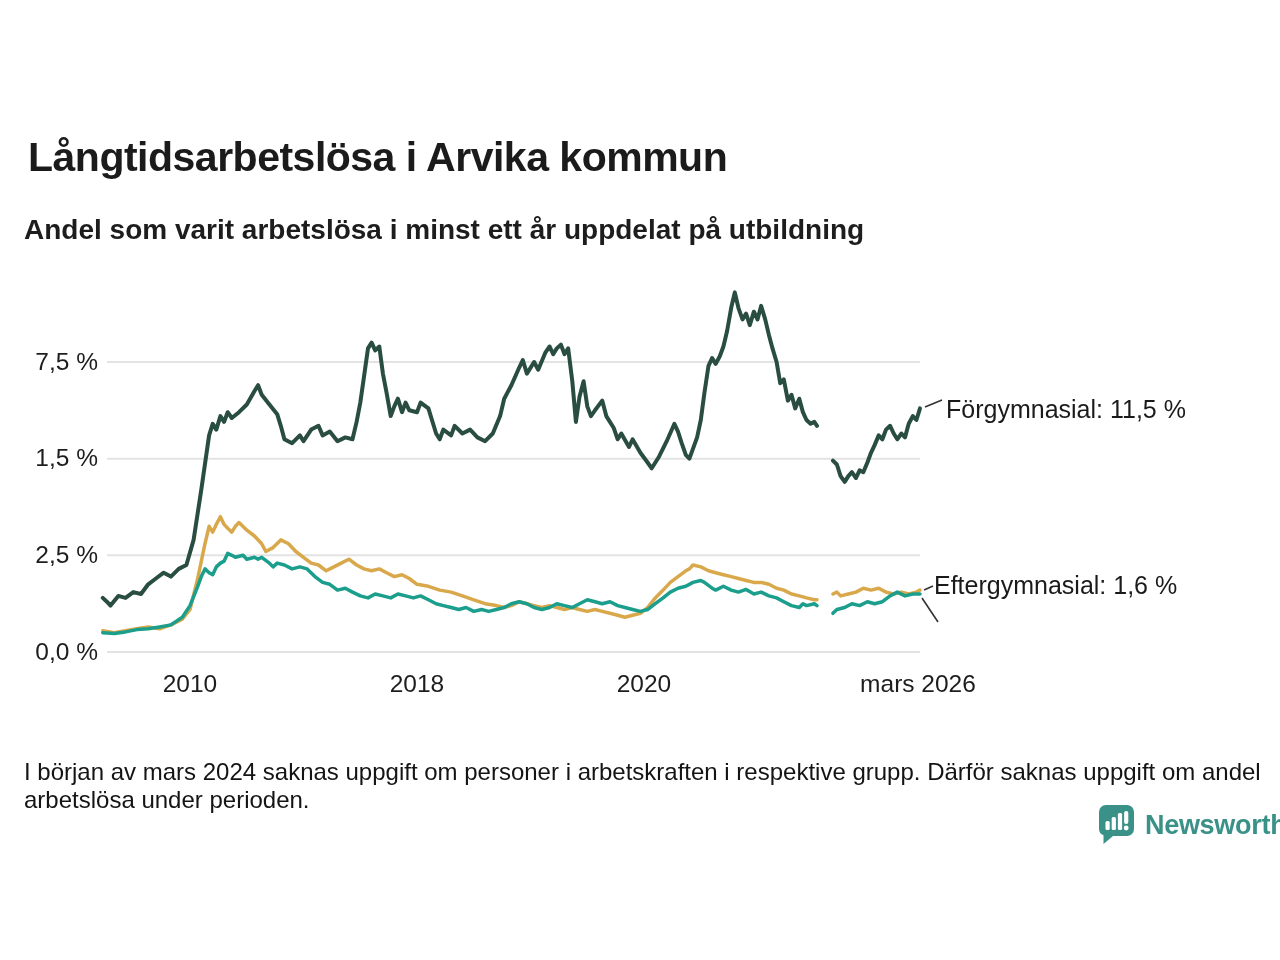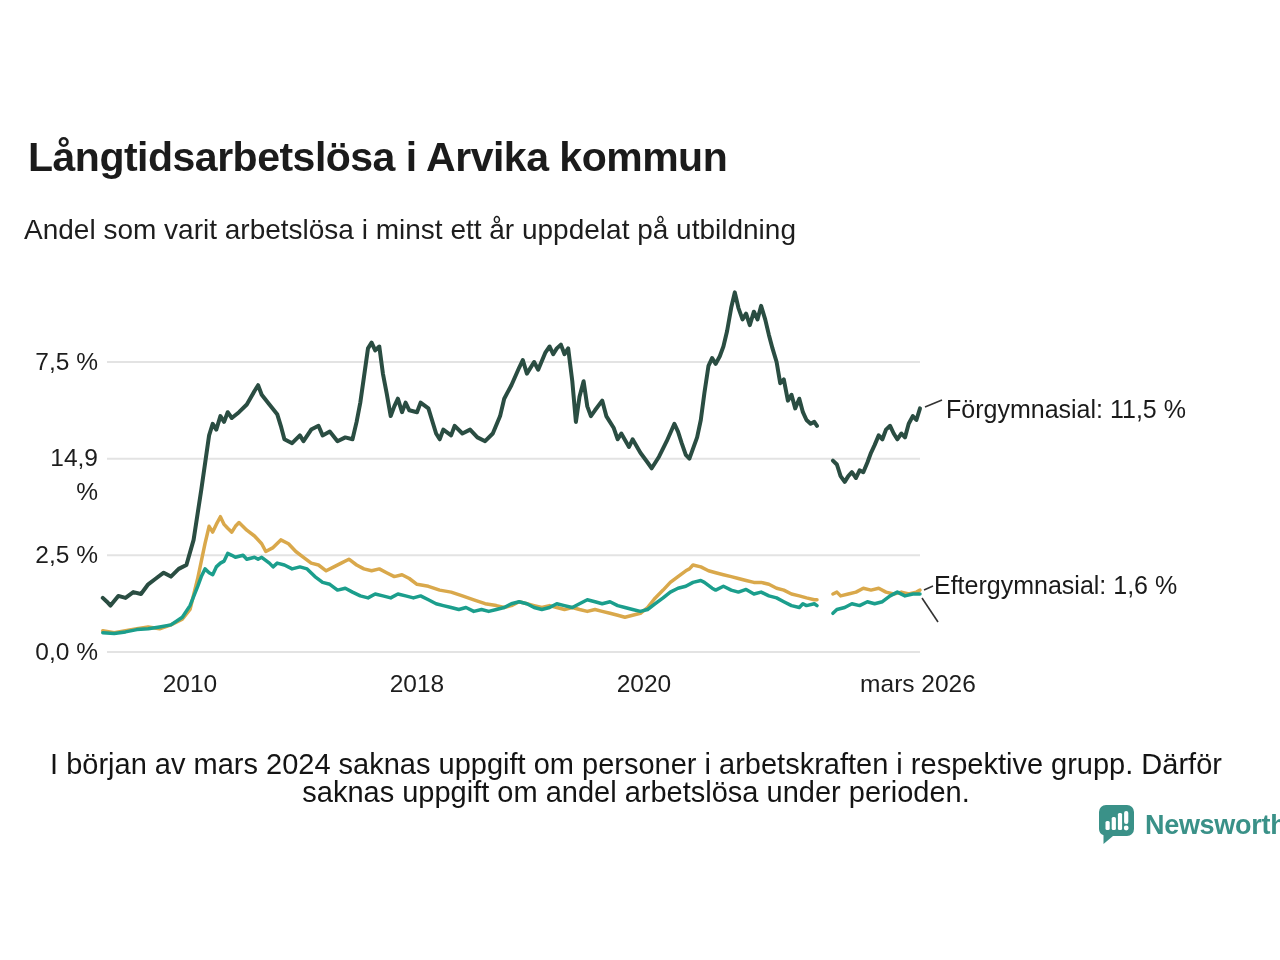--- a/index.html
+++ b/index.html
@@ -1,31 +1,31 @@
 <!DOCTYPE html>
 <html><head>
 <meta charset="utf-8">
 <style>
   html,body{margin:0;padding:0;background:#ffffff;}
   .page{position:relative;width:1280px;height:960px;background:#ffffff;overflow:hidden;
         font-family:"Liberation Sans","DejaVu Sans",sans-serif;color:#1a1a1a;}
   .title{position:absolute;left:22px;top:128px;margin:6px;font-size:41px;font-weight:700;
          letter-spacing:-0.5px;color:#1b1b1b;}
-  .subtitle{position:absolute;left:24px;top:214px;margin:0;font-size:28px;font-weight:400;color:#1d1d1d;}
+  .subtitle{position:absolute;left:24px;top:214px;margin:0;font-size:28px;font-weight:700;color:#1d1d1d;}
   .plot{position:absolute;left:0;top:0;width:1280px;height:960px;}
   svg.chart-svg{position:absolute;left:0;top:0;width:1280px;height:960px;}
   .ytick{position:absolute;width:72px;left:26px;text-align:right;font-size:24.5px;color:#1d1d1d;line-height:34px;}
   .ytick-75{top:345px}.ytick-50{top:441px}.ytick-25{top:538px}.ytick-00{top:635px}
   .xtick{position:absolute;top:670px;transform:translateX(-50%);font-size:24.5px;color:#1d1d1d;white-space:nowrap;}
   .xtick-2010{left:190px}.xtick-2015{left:417px}.xtick-2020{left:644px}.xtick-2026{left:918px}
   .endlabel{position:absolute;font-size:25px;color:#1a1a1a;white-space:nowrap;line-height:33px;}
   .endlabel-forgym{left:946px;top:393px}
   .endlabel-efter{left:934px;top:569px}
   .endlabel-gymn{left:940px;top:610px}
-  .footnote{position:absolute;left:8px;top:742px;width:1240px;margin:8px;font-size:29px;line-height:28px;color:#141414;text-align:center;}
+  .footnote{position:absolute;left:8px;top:742px;width:1240px;margin:16px;font-size:24px;line-height:28px;color:#141414;}
   .source{position:absolute;left:8px;top:811px;margin:0;font-size:24.5px;color:#141414;}
   .brand{position:absolute;left:1096px;top:804px;display:flex;align-items:center;gap:9px;}
   .brand-name{font-size:27px;font-weight:600;color:#3a9188;letter-spacing:-0.3px;}
 </style>
 </head>
 <body>
 
 <div class="page">
 
   <h1 class="title">Långtidsarbetslösa i Arvika kommun</h1>
@@ -48,21 +48,21 @@
           <polyline points="832.9,613.3 836.9,609.5 844.7,607.5 851.9,603.7 859.6,605.6 867.4,601.7 874.6,603.7 882.4,601.7 890.1,595.9 897.3,592.1 905.0,595.9 912.8,594.0 920.0,594.0" fill="none" stroke="#1b9e8c" stroke-width="3.5" stroke-linejoin="round" stroke-linecap="round"></polyline>
         </g>
       <g id="connector-layer">
         <line x1="925" y1="407" x2="942" y2="400" stroke="#333333" stroke-width="1.6"></line>
         <line x1="924" y1="590" x2="933" y2="586" stroke="#333333" stroke-width="1.6"></line>
         <line x1="922" y1="598" x2="938" y2="622" stroke="#333333" stroke-width="1.6"></line>
       </g>
     </svg>
 
     <div class="ytick ytick-75">7,5 %</div>
-    <div class="ytick ytick-50">14,9 %</div>
+    <div class="ytick ytick-50">1,5 %</div>
     <div class="ytick ytick-25">2,5 %</div>
     <div class="ytick ytick-00">0,0 %</div>
 
     <div class="xtick xtick-2010">2010</div>
     <div class="xtick xtick-2015">2018</div>
     <div class="xtick xtick-2020">2020</div>
     <div class="xtick xtick-2026">mars 2026</div>
 
     <div class="endlabel endlabel-forgym">Förgymnasial: 11,5 %</div>
     <div class="endlabel endlabel-efter">Eftergymnasial: 1,6 %</div>

